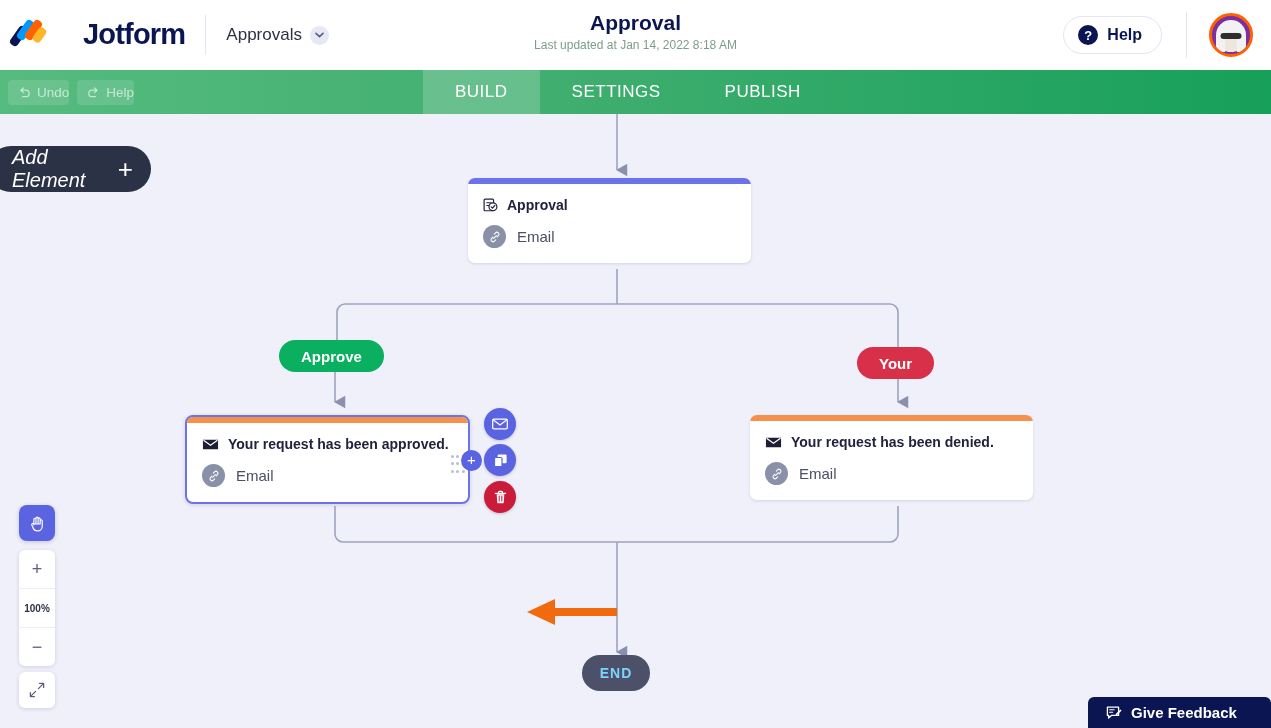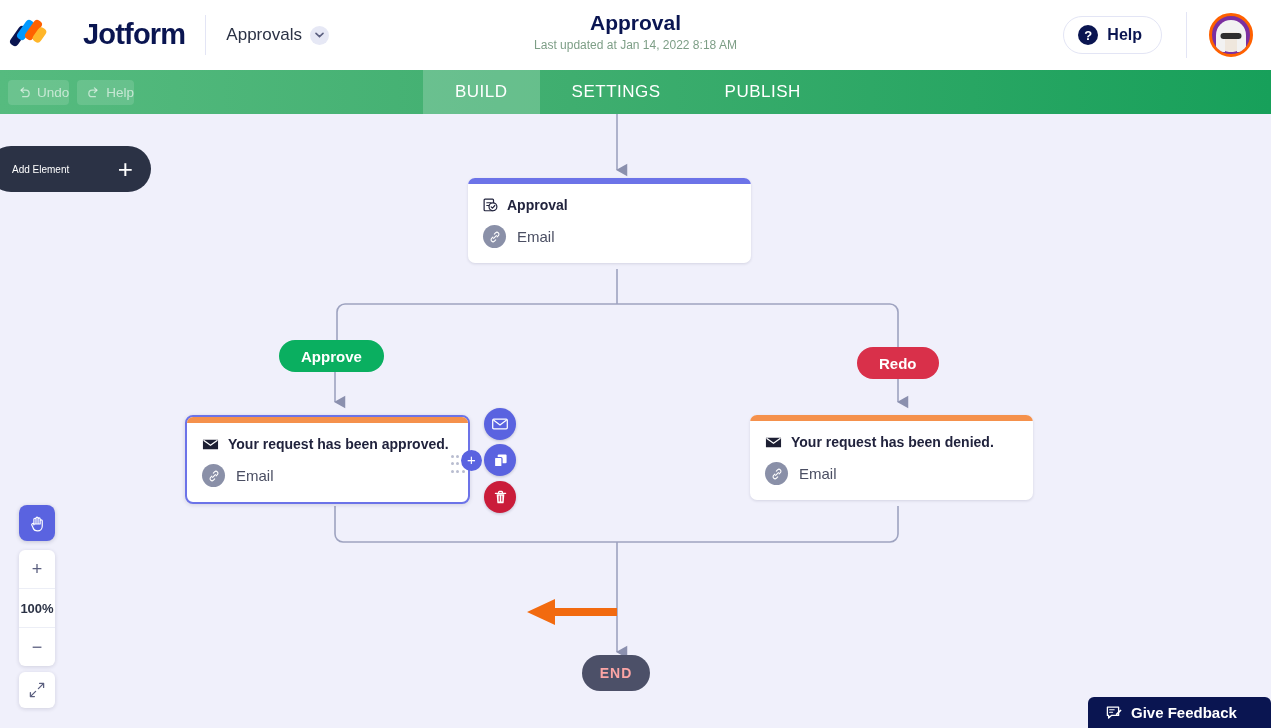--- a/index.html
+++ b/index.html
@@ -101,21 +101,21 @@
     color: #ffffff; font-size: 17px; letter-spacing: 0.5px; height: 44px; padding: 0 32px;
   }
   .tab.active { background: rgba(255,255,255,0.20); }
 
   
   .add-element {
     position: absolute; left: -12px; top: 146px; width: 163px; height: 46px;
     background: #2b3245; border-radius: 23px; display: flex; align-items: center;
     justify-content: space-between; padding: 0 18px 0 24px; cursor: pointer; z-index: 20;
   }
-  .add-element .lbl { color: #ffffff; font-size: 10px; }
+  .add-element .lbl { color: #ffffff; font-size: 20px; font-style: italic; }
   .add-element .plus { color: #ffffff; font-size: 26px; line-height: 1; font-weight: 300; }
 
   
   .canvas { position: absolute; top: 114px; left: 0; width: 1271px; height: 614px; background: #f0f0fb; }
   #flow-svg { position: absolute; inset: 0; }
 
   .node { position: absolute; }
   .card {
     background: #ffffff; border-radius: 7px;
     box-shadow: 0 1px 3px rgba(20,20,60,0.13);
@@ -140,21 +140,21 @@
   .pill {
     position: absolute; border-radius: 17px; height: 32px; padding: 0 22px;
     display: flex; align-items: center; justify-content: center;
     color: #ffffff; font-size: 15px; font-weight: bold; cursor: pointer;
   }
   .pill.approve { background: #0aaf60; }
   .pill.deny { background: #d9304a; }
 
   .end-node {
     position: absolute; width: 68px; height: 36px; border-radius: 18px;
-    background: #4c5068; color: #fca5a5; font-size: 14px; font-weight: bold;
+    background: #4c5068; color: #7dd3fc; font-size: 14px; font-weight: bold;
     letter-spacing: 1px; display: flex; align-items: center; justify-content: center;
     cursor: pointer;
   }
 
   
   .drag-dots {
     position: absolute; width: 14px; height: 20px; display: grid;
     grid-template-columns: repeat(3, 1fr); grid-template-rows: repeat(3, 1fr);
     gap: 2px; cursor: grab;
   }
@@ -184,21 +184,21 @@
   }
   .zoom-panel {
     position: absolute; left: 19px; top: 550px; width: 36px;
     background: #ffffff; border-radius: 6px; box-shadow: 0 1px 4px rgba(20,20,60,0.14);
     overflow: hidden;
   }
   .zoom-panel .zrow {
     height: 38px; display: flex; align-items: center; justify-content: center;
     cursor: pointer; color: #5c6080; font-size: 18px; font-weight: 300;
   }
-  .zoom-panel .zrow.lvl { font-size: 13px; font-weight: bold; color: #2b3245; cursor: default; }
+  .zoom-panel .zrow.lvl { font-size: 10px; font-weight: bold; color: #2b3245; cursor: default; }
   .zoom-panel .sep { height: 1px; background: #eceef6; }
   .fit-btn {
     position: absolute; left: 19px; top: 672px; width: 36px; height: 36px;
     background: #ffffff; border-radius: 6px; display: flex; align-items: center;
     justify-content: center; cursor: pointer; box-shadow: 0 1px 4px rgba(20,20,60,0.14);
   }
 
   
   .feedback-btn {
     position: absolute; left: 1088px; top: 697px; width: 183px; height: 31px;
@@ -323,21 +323,21 @@
             <span class="sub">Email</span>
           </div>
         </div>
       </div>
     </div>
 
     <div class="pill approve" style="left:279px; top:226px;">
       <span>Approve</span>
     </div>
     <div class="pill deny" style="left:857px; top:233px;">
-      <span>Redo</span>
+      <span>Your</span>
     </div>
 
     <div class="node" style="left:185px; top:301px; width:285px;">
       <div class="card selected">
         <div class="topbar" style="background:#f5914c;"></div>
         <div class="body">
           <div class="title-row">
             <svg width="17" height="13" viewBox="0 0 18 13">
               <path d="M1 1.4 H17 V11.6 H1 Z" fill="#1d1f33"></path>
               <path d="M1.6 2 L9 7.4 L16.4 2" stroke="#ffffff" stroke-width="1.3" fill="none"></path>

